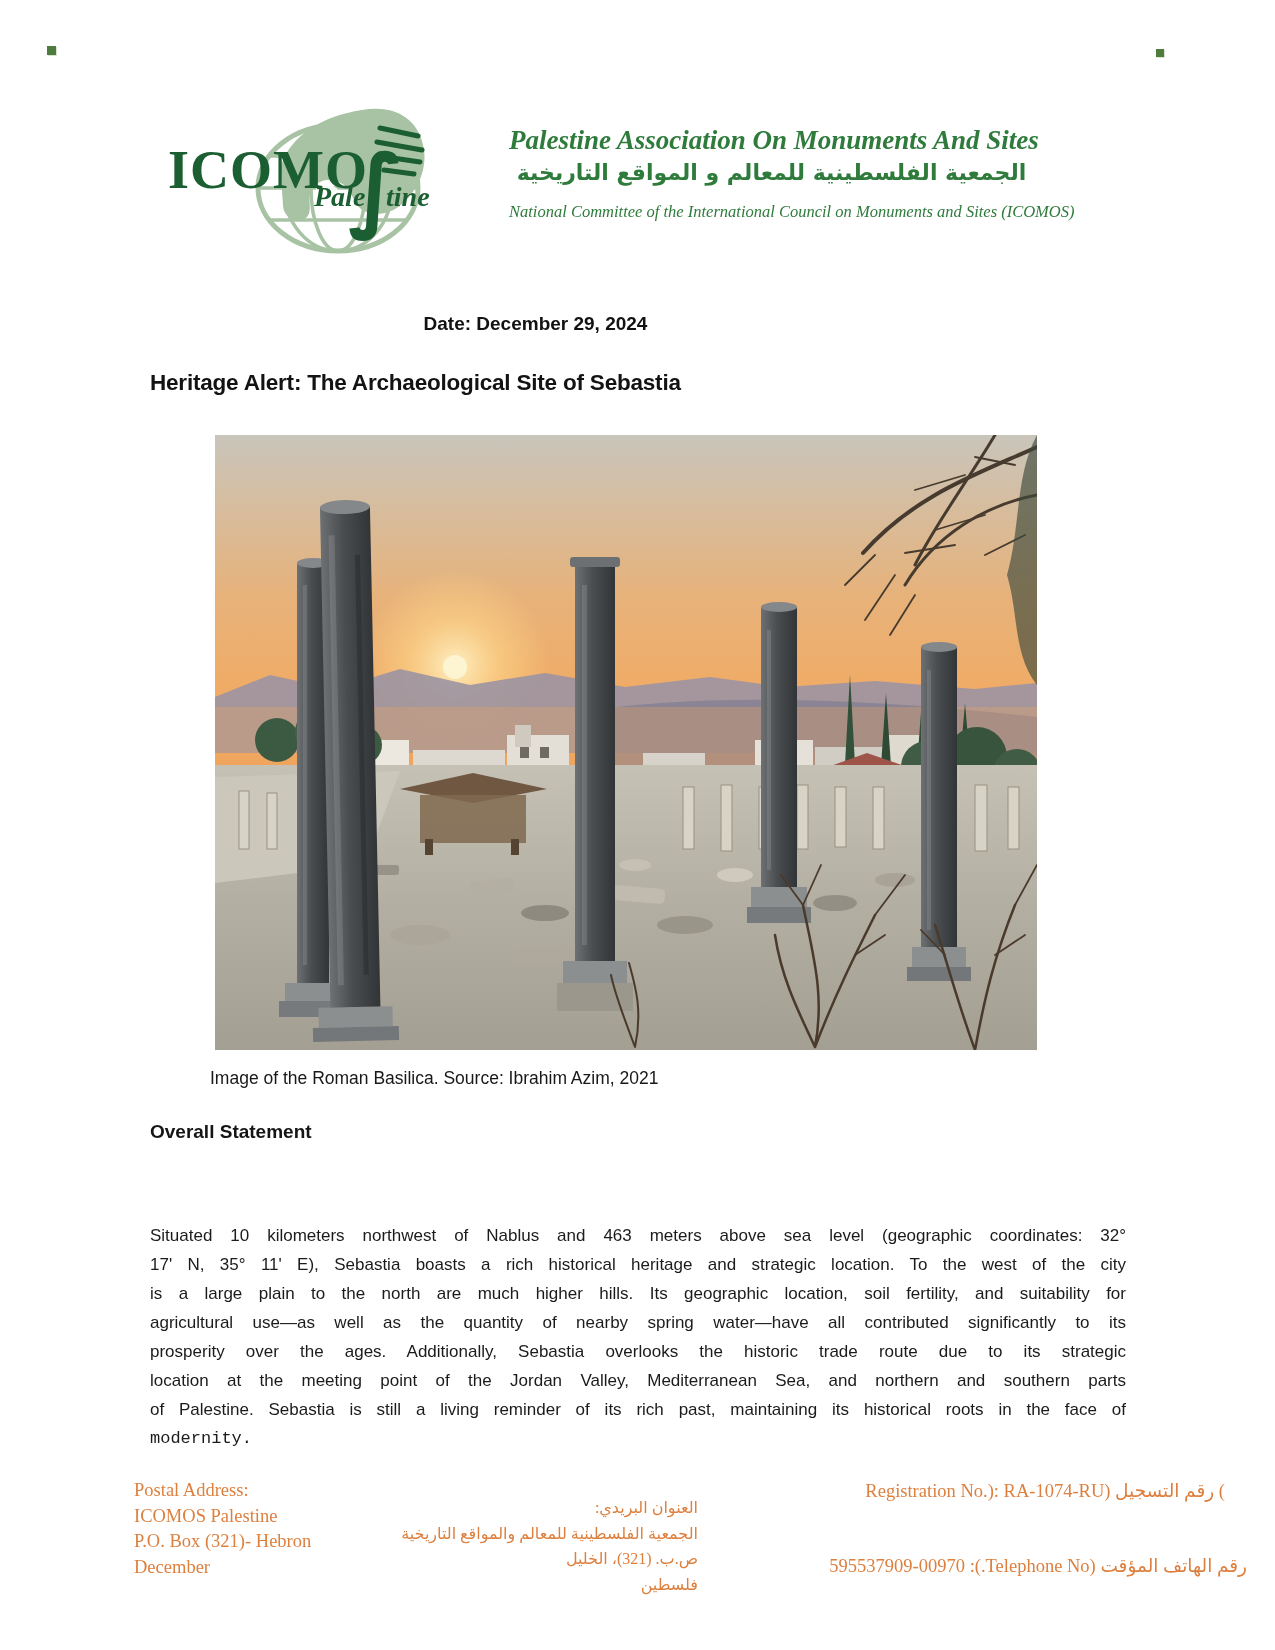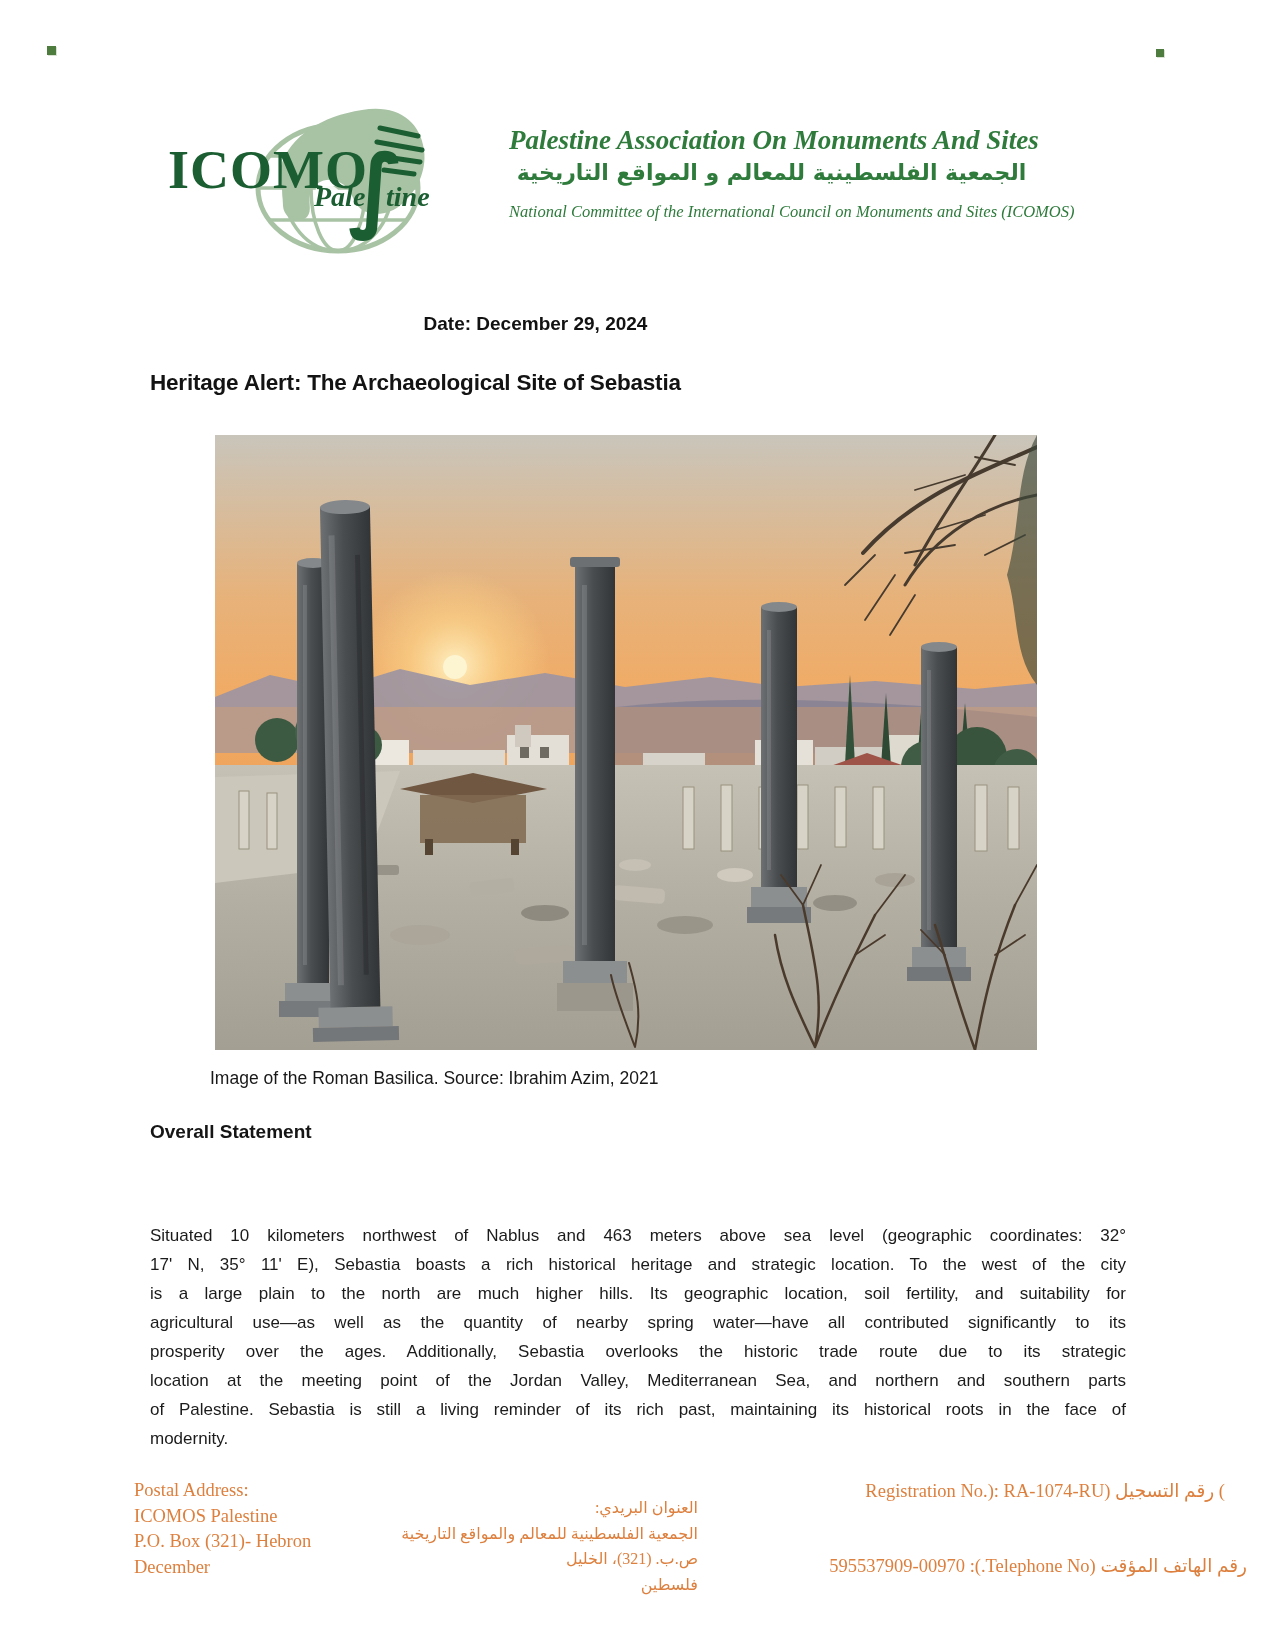--- a/index.html
+++ b/index.html
@@ -26,21 +26,21 @@
              letter-spacing:-0.2px;}
 
   .photo{left:215px;top:435px;width:822px;height:615px;display:block;}
 
   .caption{left:210px;top:1068px;font-size:17.5px;color:#181818;}
 
   .section-heading{left:150px;top:1121px;font-weight:700;font-size:19px;color:#151515;text-align:right;}
 
   .body-text{left:150px;top:1173px;width:976px;font-size:17px;line-height:29px;color:#1b1b1b;margin-top:48px;}
   .bline{text-align:justify;text-align-last:justify;}
-  .bline.last{text-align:right;text-align-last:left;}
+  .bline.last{text-align:right;text-align-last:left;font-family:Liberation Mono, monospace;}
 
   .footer{color:#dd7f3d;}
   .f-postal{left:134px;top:1478px;font-family:"Liberation Serif",serif;
             font-size:18.5px;line-height:25.5px;color:#dd7f3d;}
   .f-postal-ar{right:577px;top:1479px;direction:rtl;text-align:right;
                font-family:"Liberation Serif","DejaVu Sans",serif;font-size:16px;
                line-height:25.5px;color:#dd7f3d;white-space:nowrap;margin-top:16px;}
   .f-reg{right:50px;top:1480px;direction:ltr;text-align:right;
          font-family:"Liberation Serif","DejaVu Sans",serif;font-size:18.5px;color:#dd7f3d;white-space:nowrap;}
   .f-tel{right:28px;top:1555px;direction:ltr;text-align:right;

